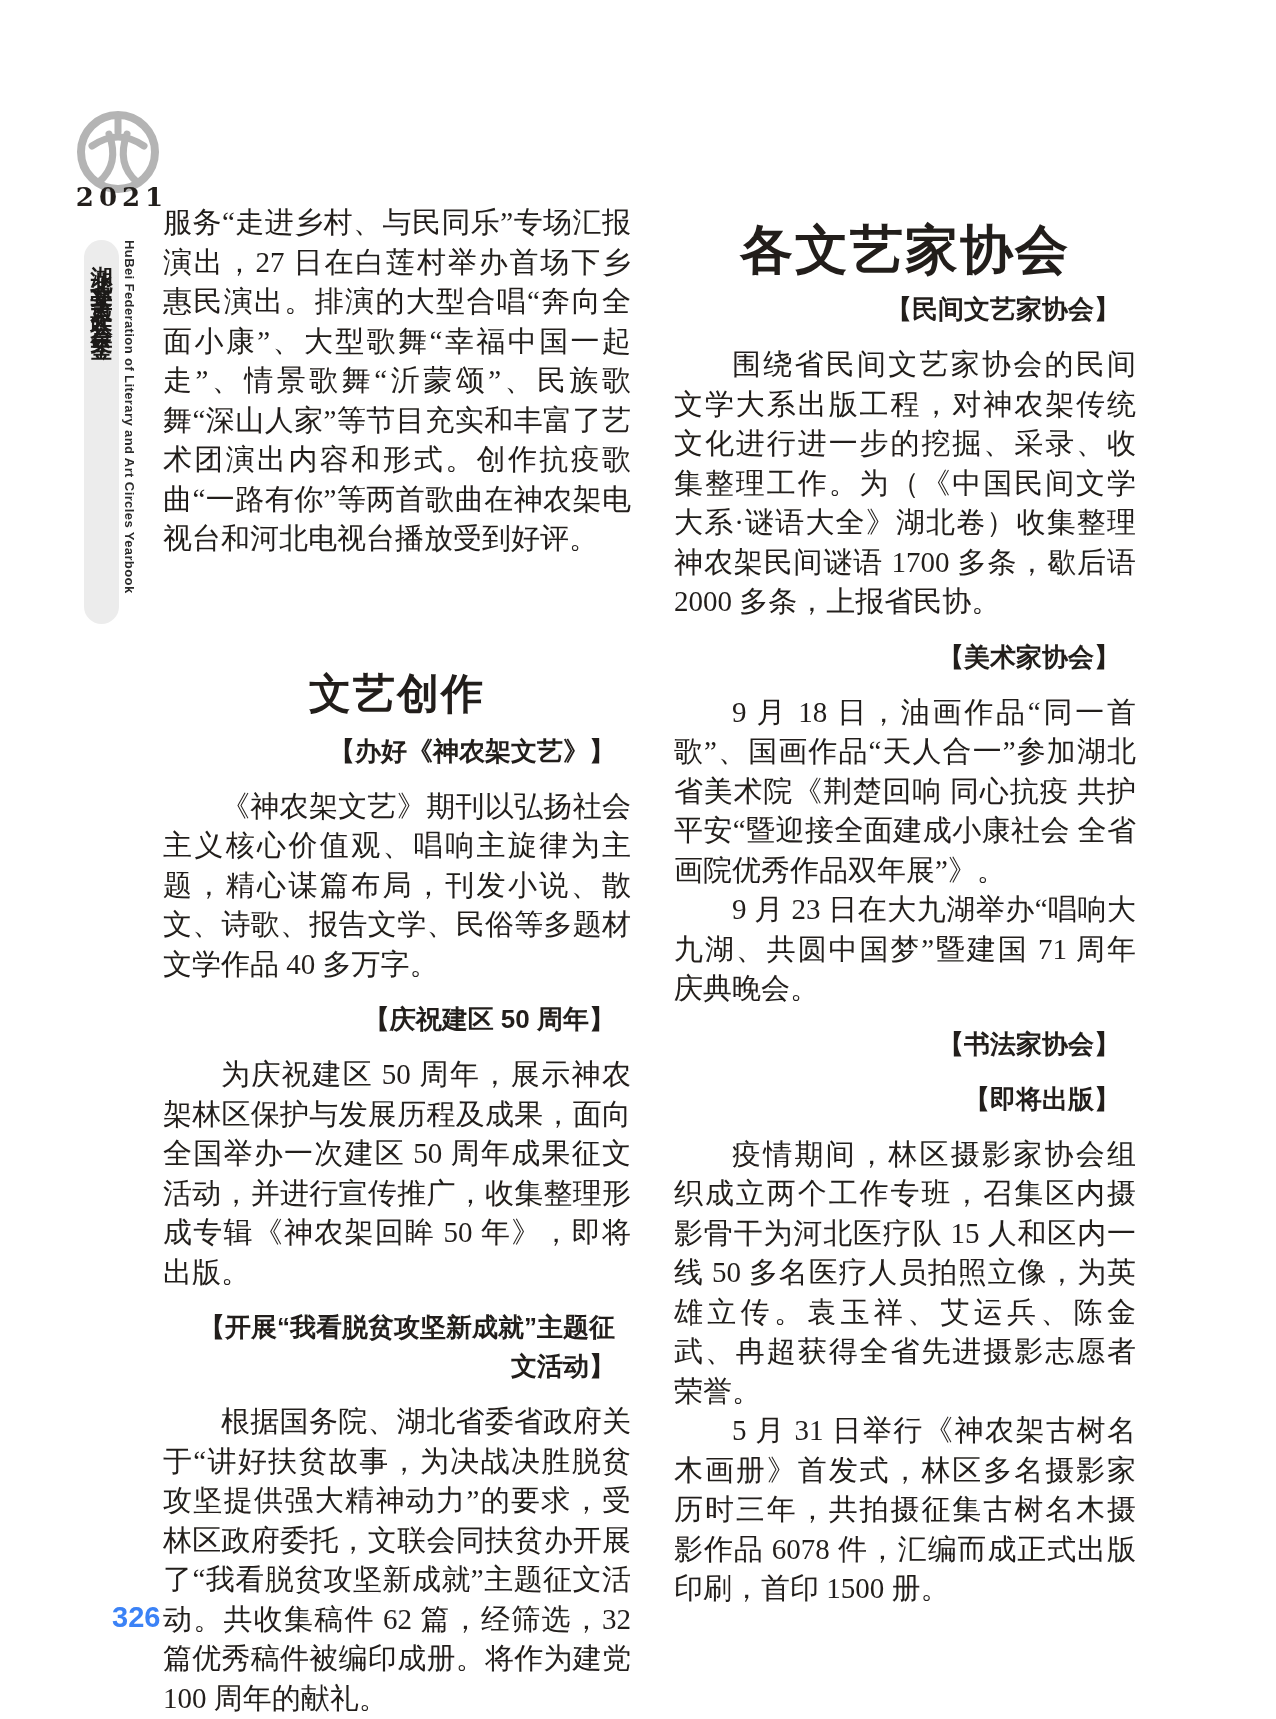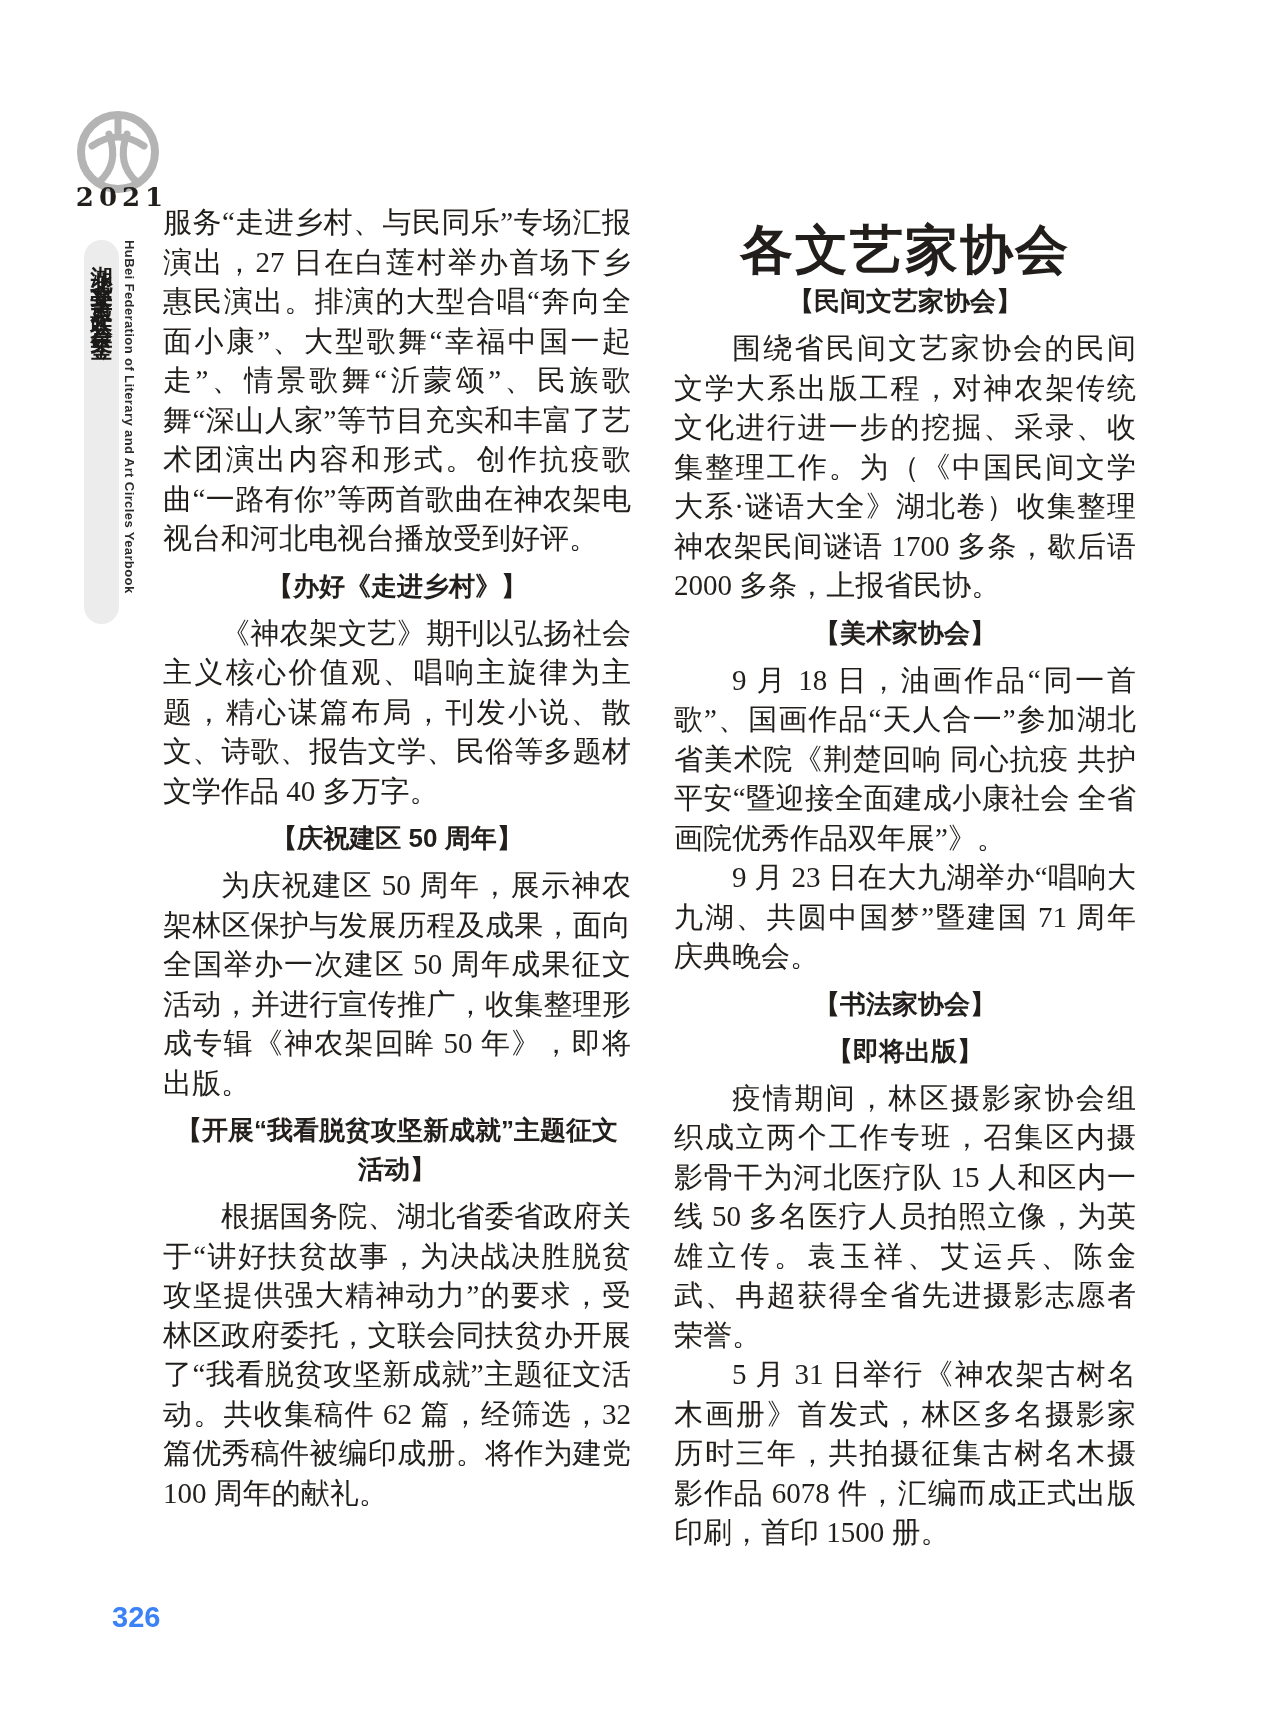--- a/index.html
+++ b/index.html
@@ -27,21 +27,21 @@
 
   p.body{margin:0;font-size:29px;line-height:39.5px;}
   p.indent{text-indent:2em;}
 
   .big-title{font-family:"Liberation Sans","DejaVu Sans",sans-serif;font-weight:bold;
              text-align:center;letter-spacing:2px;margin:0;}
   .title-left{font-size:42px;line-height:44px;margin-top:113px;margin-bottom:0;}
   .title-right{font-size:53px;line-height:48px;}
 
   h3.entry{font-family:"Liberation Sans","DejaVu Sans",sans-serif;font-weight:bold;
-           font-size:26px;line-height:39px;margin:8px;text-align:center;}
+           font-size:26px;line-height:39px;margin:16px;text-align:right;}
   .mt-first-left{margin-top:44px;}
   .mt{margin-top:28px;}
   .mt-first-right{margin-top:47px;}
   .after-h{margin-top:6px;}
 
   
   .page-num{position:absolute;left:112px;top:1601px;
             font-family:"Liberation Sans","DejaVu Sans",sans-serif;
             font-weight:bold;font-size:29px;color:#3b82f6;}
 </style>
@@ -64,22 +64,23 @@
   <div class="year">2021</div>
 
   <div class="cn-strip">
     <span>湖北省文学艺术界联合会年鉴</span>
   </div>
   <div class="en-strip">HuBei Federation of Literary and Art Circles Yearbook</div>
 
   <div class="col col-left">
     <p class="body">服务“走进乡村、与民同乐”专场汇报演出，27 日在白莲村举办首场下乡惠民演出。排演的大型合唱“奔向全面小康”、大型歌舞“幸福中国一起走”、情景歌舞“沂蒙颂”、民族歌舞“深山人家”等节目充实和丰富了艺术团演出内容和形式。创作抗疫歌曲“一路有你”等两首歌曲在神农架电视台和河北电视台播放受到好评。</p>
 
+    <h2 class="big-title title-left">文艺创作</h2>
 
-    <h3 class="entry mt-first-left">【办好《走进乡村》】</h3>
+    <h3 class="entry mt-first-left">【办好《神农架文艺》】</h3>
     <p class="body indent after-h">《神农架文艺》期刊以弘扬社会主义核心价值观、唱响主旋律为主题，精心谋篇布局，刊发小说、散文、诗歌、报告文学、民俗等多题材文学作品 40 多万字。</p>
 
     <h3 class="entry mt">【庆祝建区 50 周年】</h3>
     <p class="body indent after-h">为庆祝建区 50 周年，展示神农架林区保护与发展历程及成果，面向全国举办一次建区 50 周年成果征文活动，并进行宣传推广，收集整理形成专辑《神农架回眸 50 年》，即将出版。</p>
 
     <h3 class="entry mt">【开展“我看脱贫攻坚新成就”主题征文活动】</h3>
     <p class="body indent after-h">根据国务院、湖北省委省政府关于“讲好扶贫故事，为决战决胜脱贫攻坚提供强大精神动力”的要求，受林区政府委托，文联会同扶贫办开展了“我看脱贫攻坚新成就”主题征文活动。共收集稿件 62 篇，经筛选，32 篇优秀稿件被编印成册。将作为建党 100 周年的献礼。</p>
   </div>
 
   <div class="col col-right">

